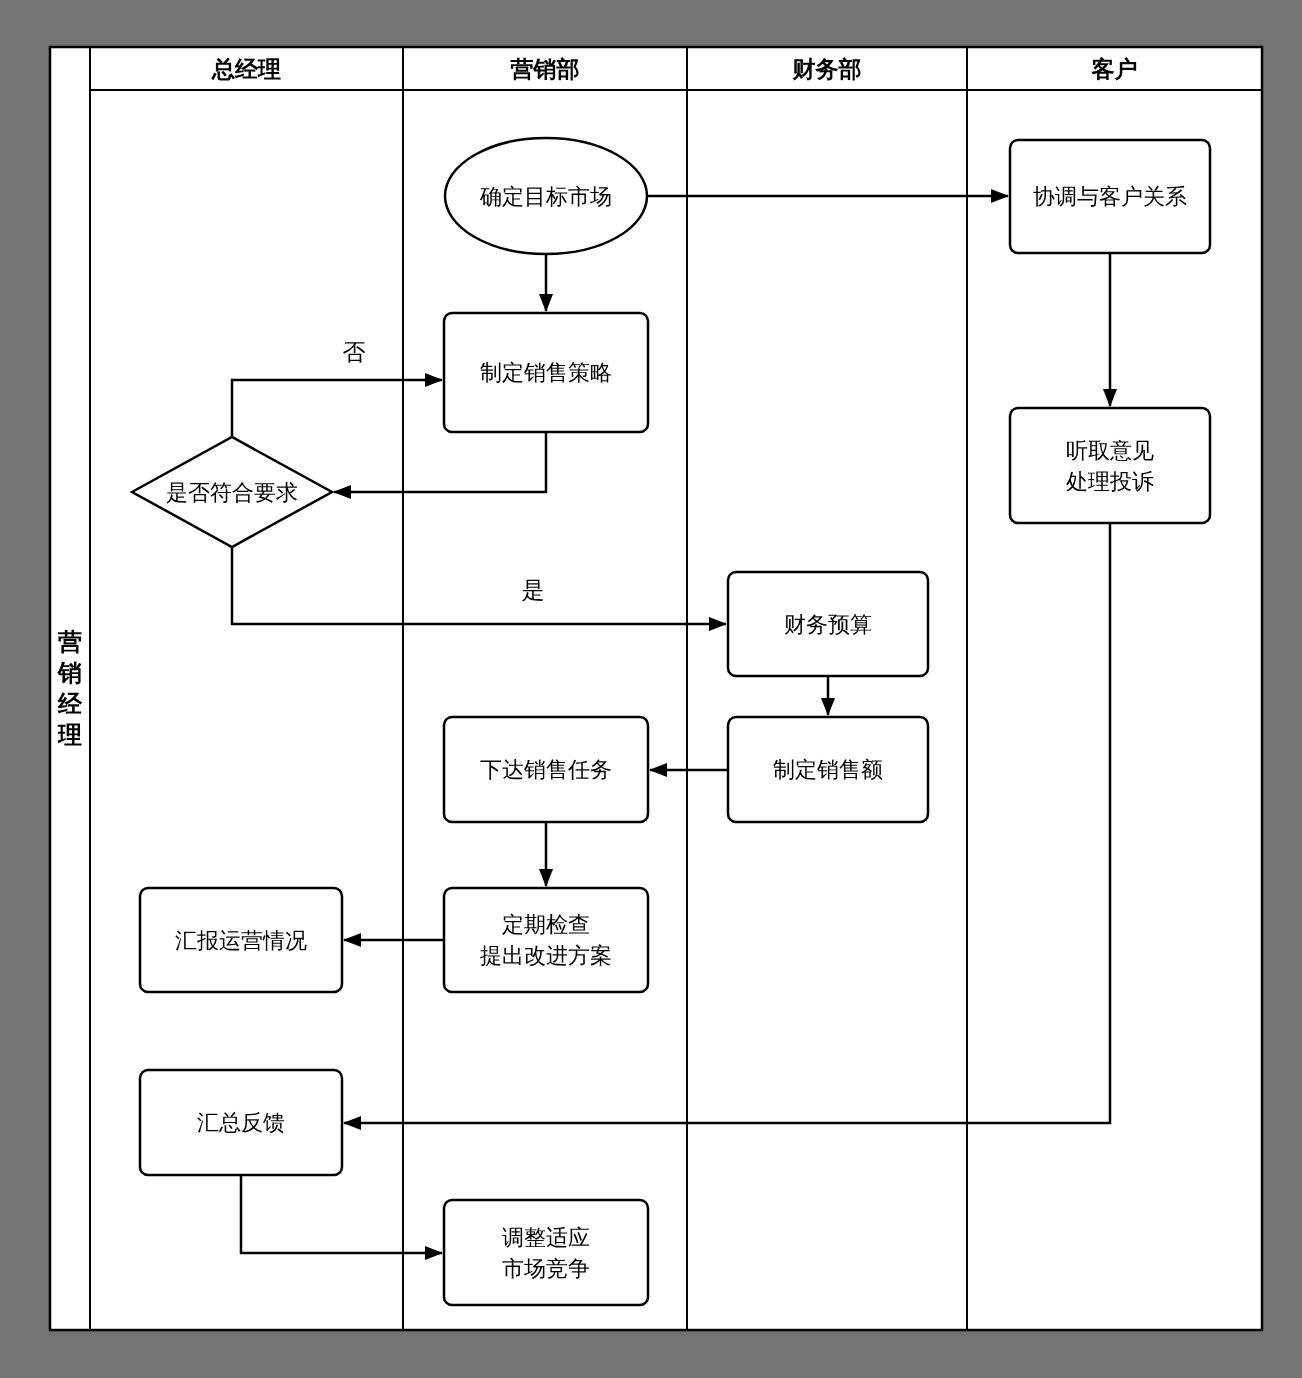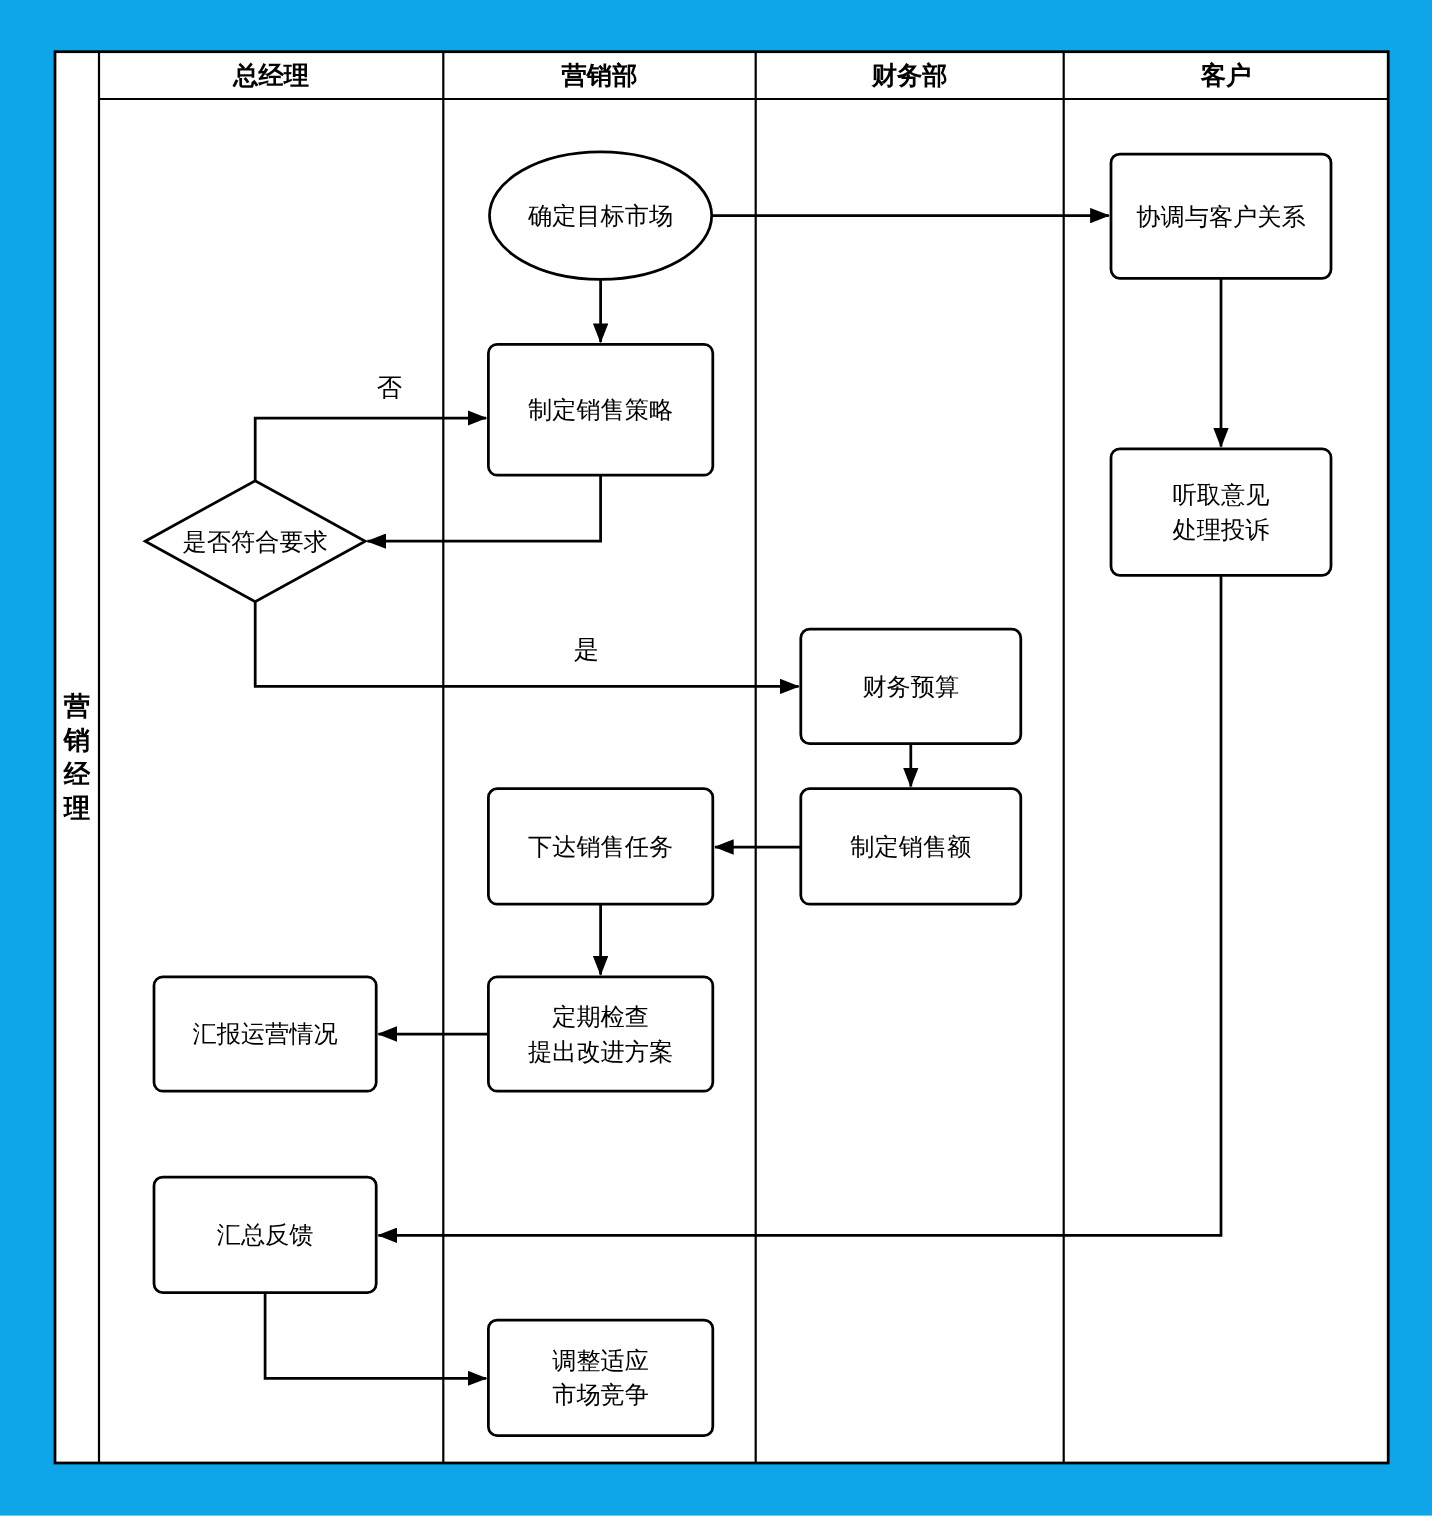--- a/index.html
+++ b/index.html
@@ -5,21 +5,21 @@
   html, body {
     margin: 0;
     padding: 0;
     background: #ffffff;
     font-family: "Liberation Sans", "DejaVu Sans", sans-serif;
   }
   #canvas {
     width: 1302px;
     height: 1378px;
     position: relative;
-    background: #0ea5e9;
+    background: #737373;
   }
   svg text {
     font-family: "Liberation Sans", "DejaVu Sans", sans-serif;
   }
 </style>
 </head>
 <body>
 
 <div id="canvas">
   <svg id="flowchart-svg" width="1302" height="1378" viewBox="0 0 1302 1378">

